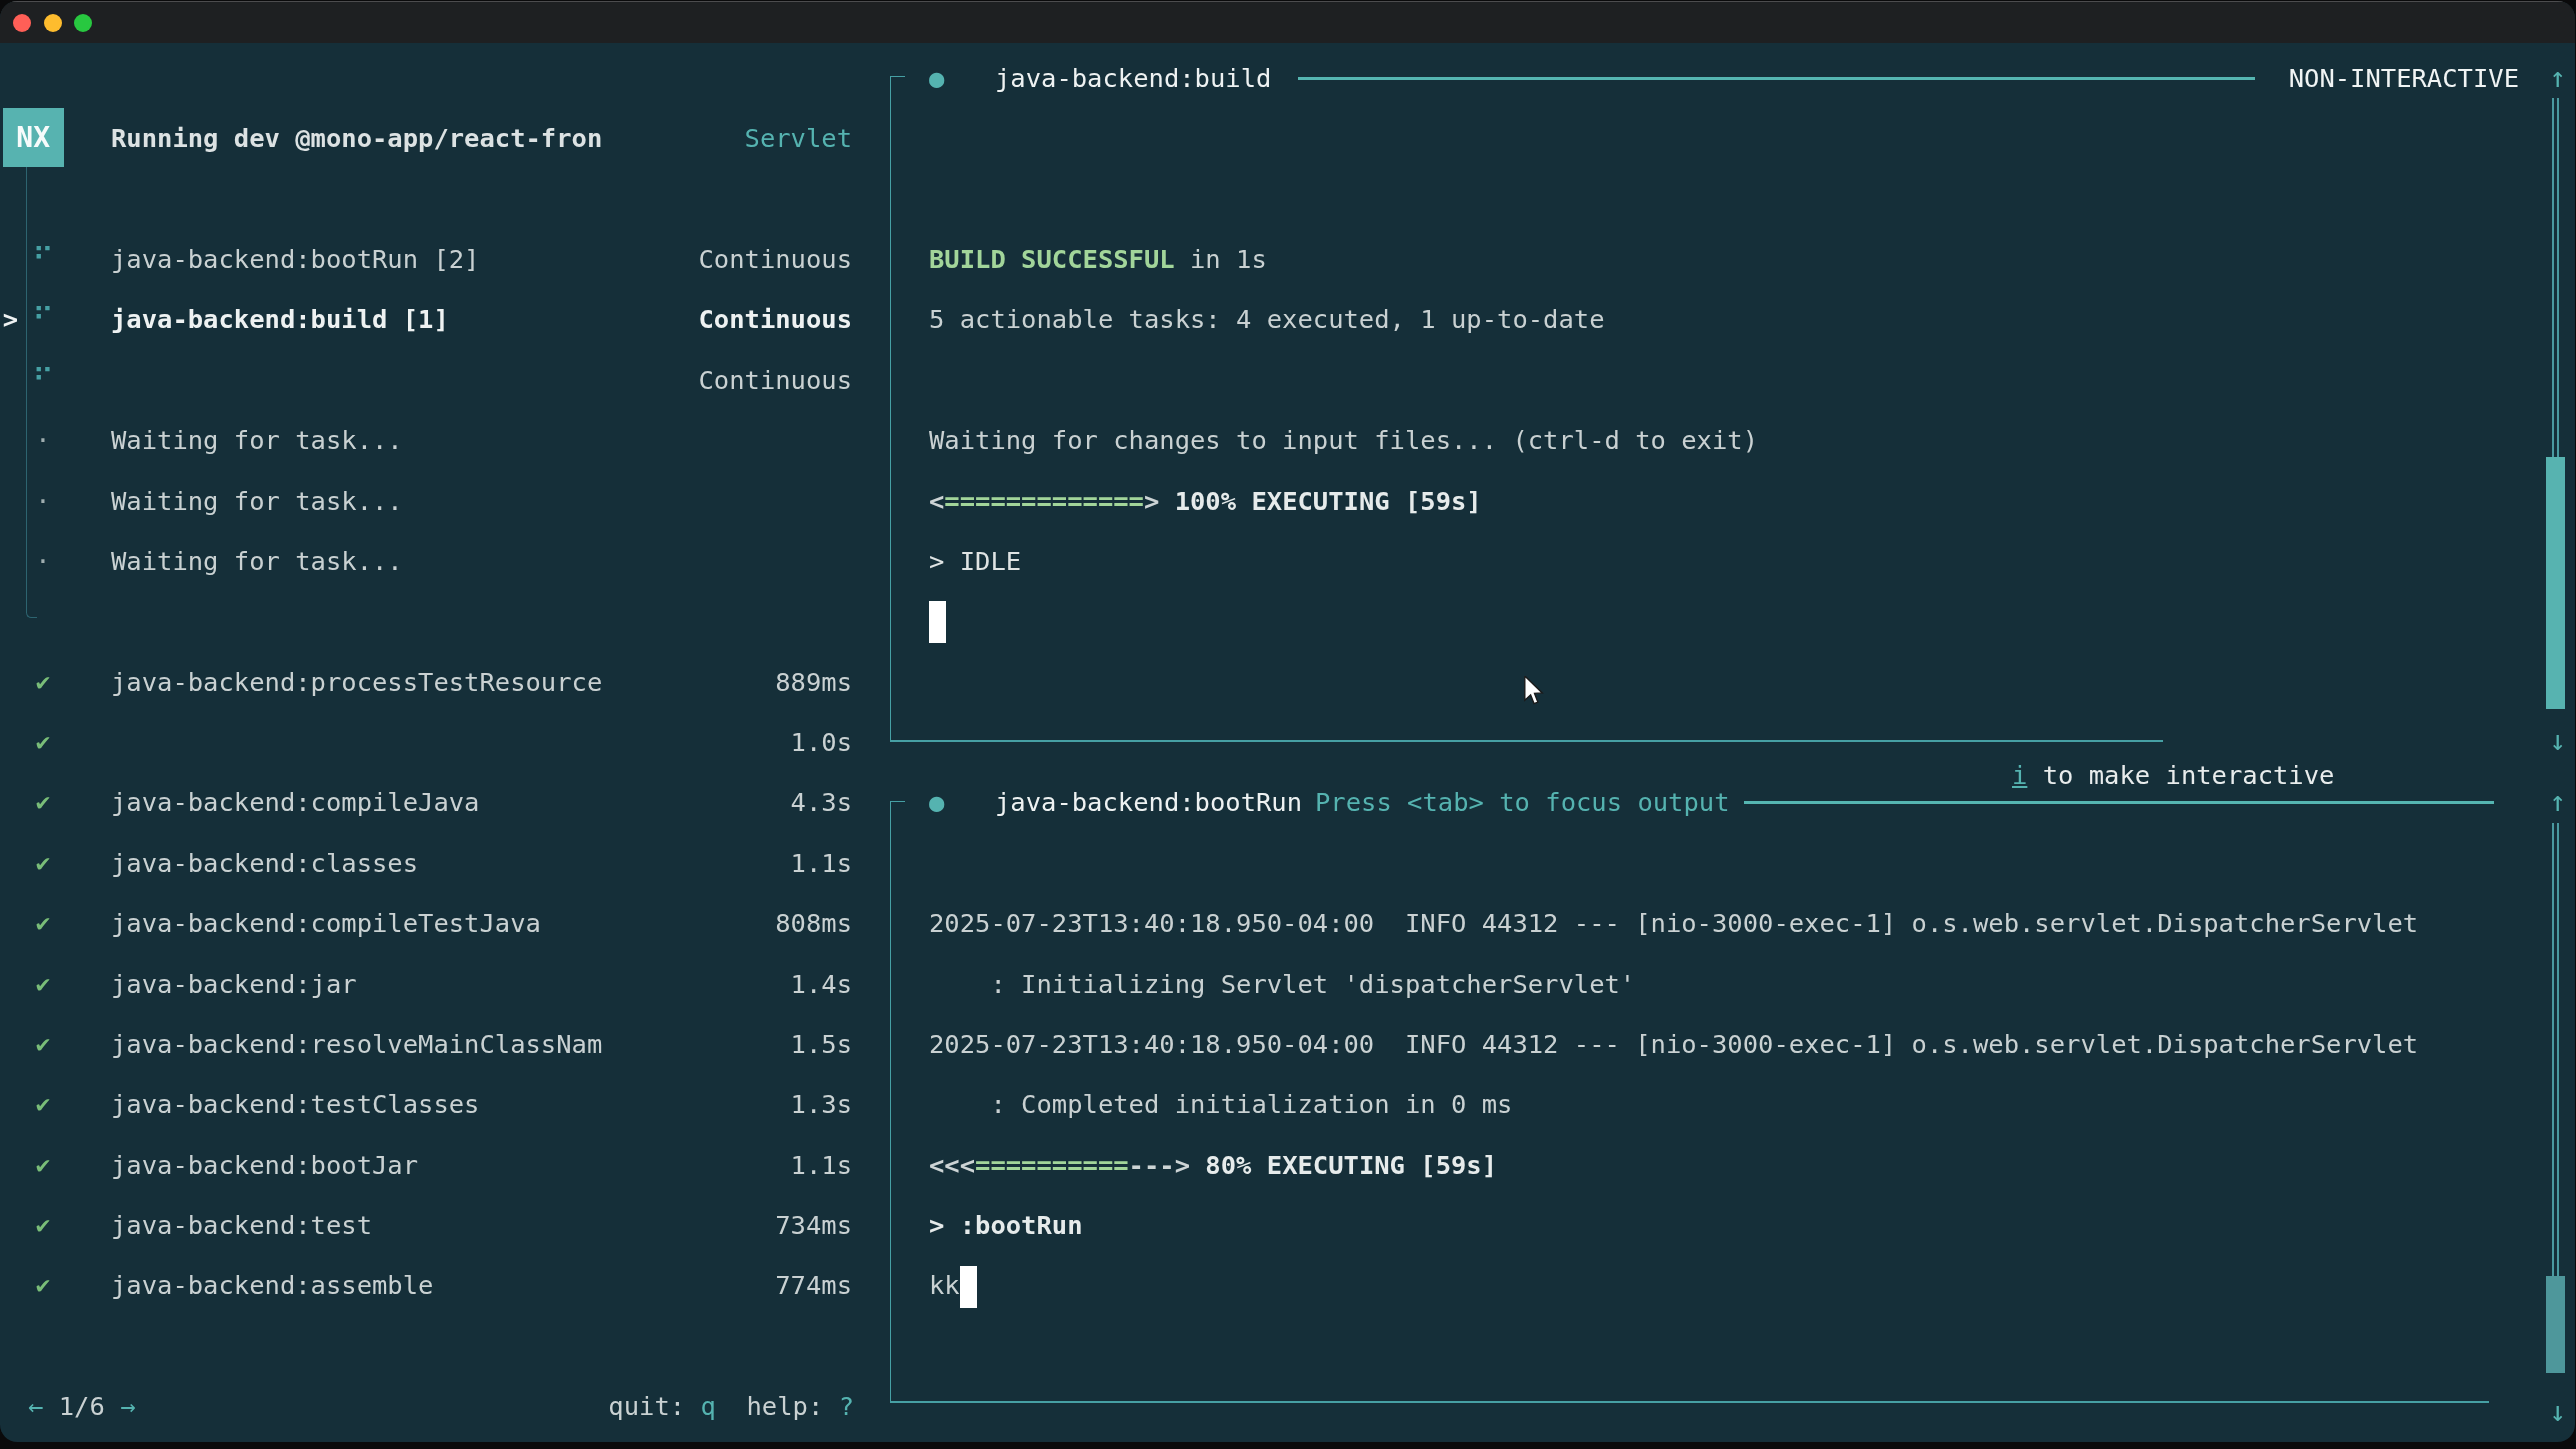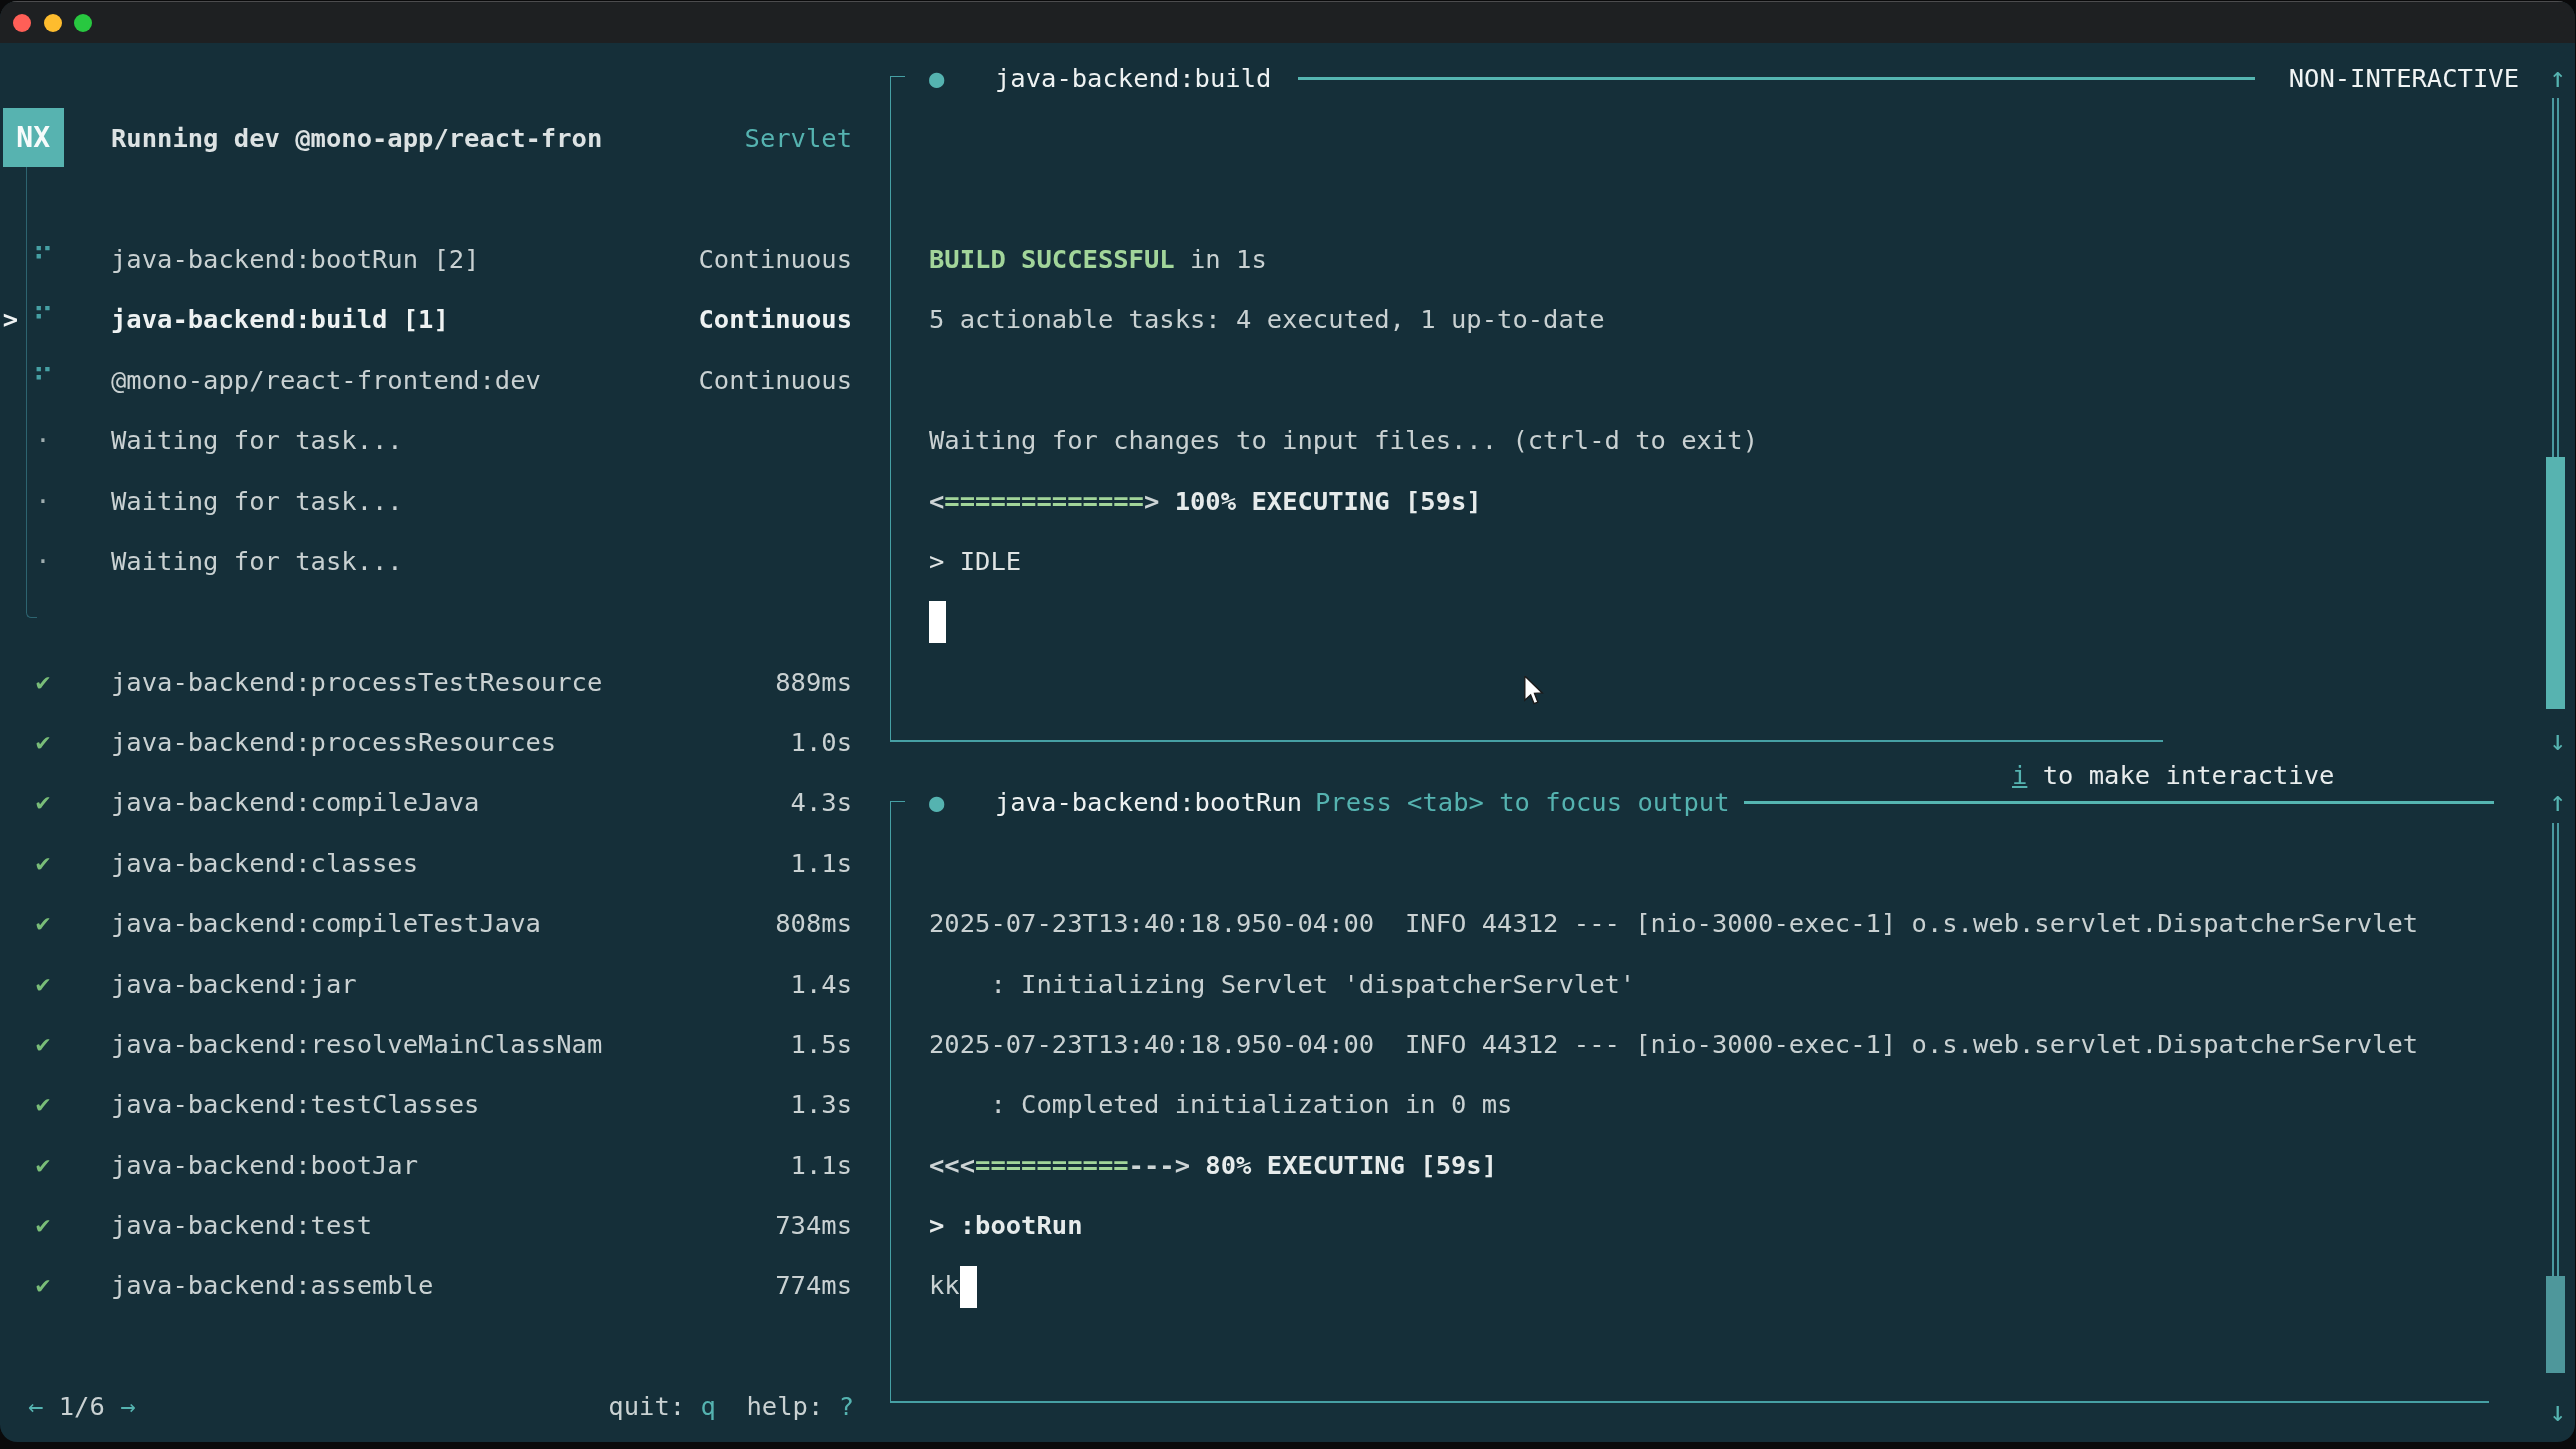--- a/index.html
+++ b/index.html
@@ -95,21 +95,20 @@
           <span class="tdur">Continuous</span>
         </div>
         <div class="task-row sel" style="top: 288px;">
           <span class="chev">&gt;</span>
           <span class="marker spinner">⠋</span>
           <span class="tname">java-backend:build [1]</span>
           <span class="tdur">Continuous</span>
         </div>
         <div class="task-row" style="top: 349px;">
           <span class="marker spinner">⠋</span>
-          <span class="tname">@mono-app/react-frontend:dev</span>
           <span class="tdur">Continuous</span>
         </div>
         <div class="task-row" style="top: 409px;">
           <span class="marker waiting">·</span>
           <span class="tname">Waiting for task...</span>
           <span class="tdur"></span>
         </div>
         <div class="task-row" style="top: 470px;">
           <span class="marker waiting">·</span>
           <span class="tname">Waiting for task...</span>
@@ -122,21 +121,20 @@
         </div>
       </div>
     <div id="done-tasks">
         <div class="task-row" style="top: 651px;">
           <span class="marker done">✔</span>
           <span class="tname">java-backend:processTestResource</span>
           <span class="tdur">889ms</span>
         </div>
         <div class="task-row" style="top: 711px;">
           <span class="marker done">✔</span>
-          <span class="tname">java-backend:processResources</span>
           <span class="tdur">1.0s</span>
         </div>
         <div class="task-row" style="top: 771px;">
           <span class="marker done">✔</span>
           <span class="tname">java-backend:compileJava</span>
           <span class="tdur">4.3s</span>
         </div>
         <div class="task-row" style="top: 832px;">
           <span class="marker done">✔</span>
           <span class="tname">java-backend:classes</span>

